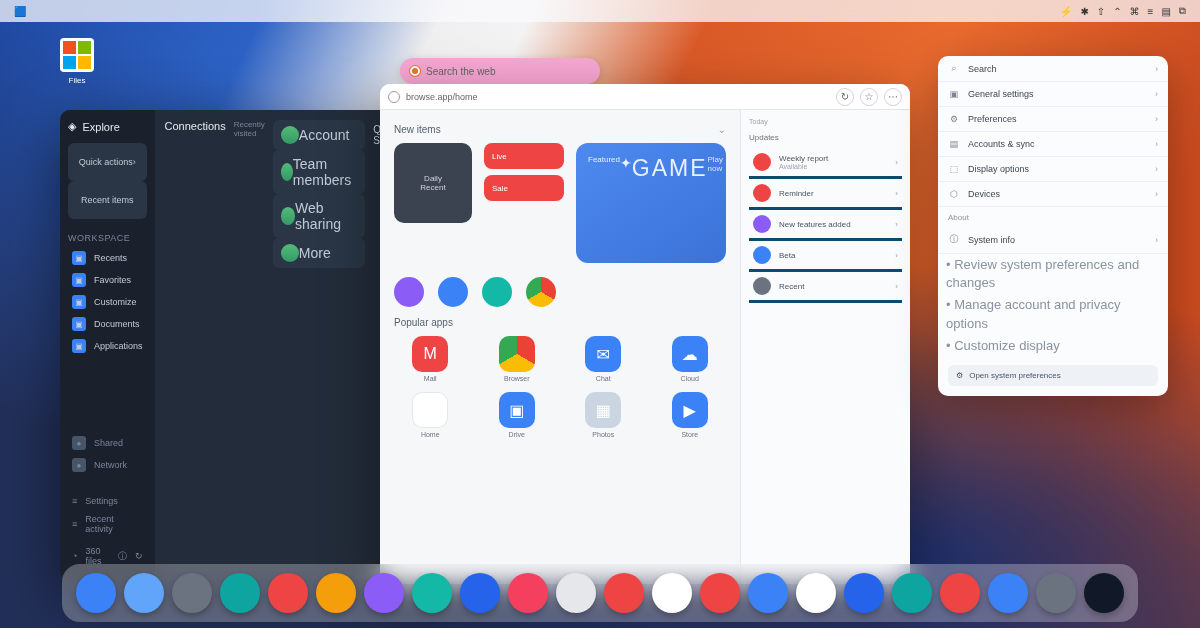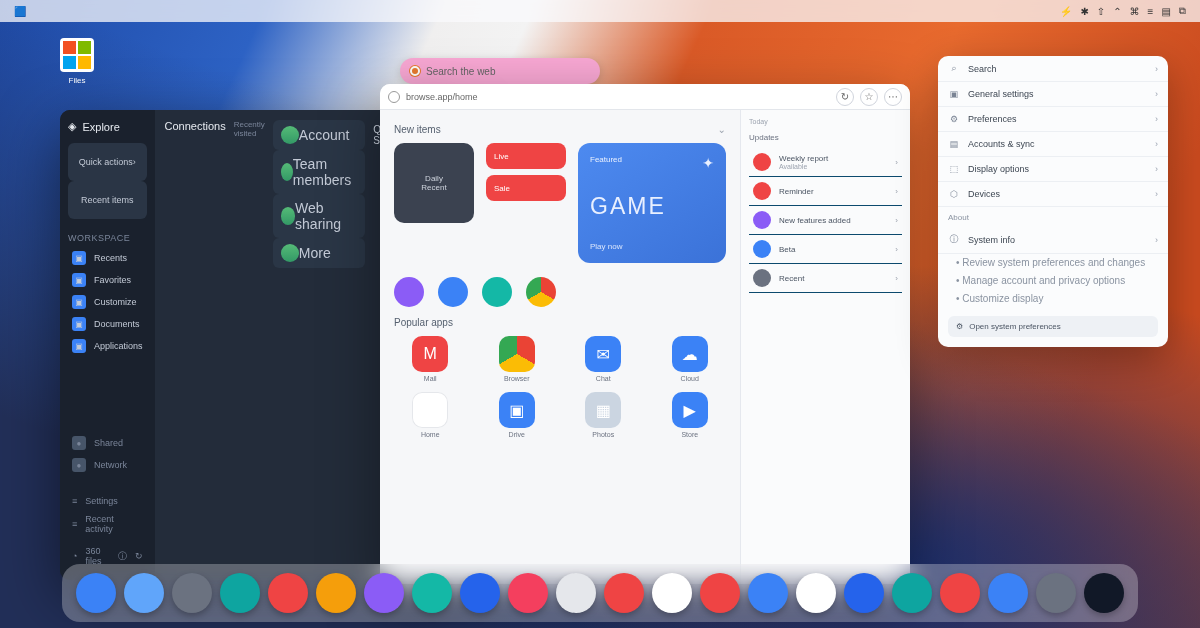--- a/index.html
+++ b/index.html
@@ -48,45 +48,45 @@
 .browser .addr .globe{width:12px;height:12px;border-radius:50%;border:1px solid #999}
 .browser .addr .sp{flex:1}
 .browser .addr .ic{width:18px;height:18px;border-radius:50%;border:1px solid #d0d4dc;display:flex;align-items:center;justify-content:center;font-size:10px}
 .browser .body{flex:1;display:flex}
 .browser .main{flex:1;padding:10px 14px;overflow:hidden}
 .browser .main .sec-t{font-size:10px;color:#55606f;margin:4px 0 8px}
 .browser .hero{display:flex;gap:12px;margin-bottom:14px}
 .browser .hero .card-dark{width:80px;height:80px;background:#3b4250;border-radius:10px;color:#cfd4dd;font-size:8px;padding:8px;display:flex;flex-direction:column;justify-content:center;text-align:center}
 .browser .hero .btns{display:flex;flex-direction:column;gap:6px}
 .browser .hero .btn{width:80px;height:26px;background:#ef4444;border-radius:8px;color:#fff;font-size:8px;display:flex;align-items:center;padding:0 8px}
-.browser .hero .game{flex:1;max-width:150px;background:linear-gradient(145deg,#4d8af0,#3b72d8);border-radius:12px;color:#e9f0ff;padding:12px;display:flex;flex-direction:column;justify-content:space-between;min-height:120px}
+.browser .hero .game{flex:1;max-width:150px;background:linear-gradient(145deg,#4d8af0,#3b72d8);border-radius:12px;color:#e9f0ff;padding:12px;display:flex;flex-direction:row;justify-content:space-between;min-height:120px}
 .browser .hero .game .big{font-size:23px;letter-spacing:2px}
 .browser .hero .game .small{font-size:8px;opacity:.9}
 .browser .hero .game .top{display:flex;justify-content:space-between;font-size:8px}
 .browser .hero .game .star{font-size:14px}
 .browser .appgrid{display:grid;grid-template-columns:repeat(4,1fr);gap:10px 14px}
 .browser .app{display:flex;flex-direction:column;align-items:center;gap:3px;font-size:7px;color:#6b7280}
 .browser .app .aic{width:36px;height:36px;border-radius:10px;display:flex;align-items:center;justify-content:center;font-size:16px;color:#fff}
 .aic.red{background:#ef4444}.aic.blue{background:#3b82f6}.aic.gray{background:#cbd5e1}.aic.chrome{background:conic-gradient(#ea4335 0 120deg,#fbbc05 120deg 240deg,#34a853 240deg)}
 .aic.white{background:#fff;box-shadow:inset 0 0 0 1px #e5e7eb;color:#555}
 
 
 .browser .rlist{width:170px;border-left:1px solid #e5e8ee;padding:8px;background:#fafbfc;display:flex;flex-direction:column;gap:2px}
 .browser .rlist .hd{font-size:8px;color:#6b7280;margin:6px 0 4px}
-.browser .rlist .li{display:flex;align-items:center;gap:8px;padding:5px 4px;border-bottom:1px solid #0c4a6e;font-size:8px;color:#4b5563}
+.browser .rlist .li{display:flex;align-items:center;gap:8px;padding:5px 4px;border-bottom:3px solid #0c4a6e;font-size:8px;color:#4b5563}
 .browser .rlist .li .c{width:18px;height:18px;border-radius:50%}
 .browser .rlist .li .chev{margin-left:auto;color:#9ca3af}
 
 
 .panel{position:absolute;top:56px;right:32px;width:230px;background:#fbfcfd;border-radius:10px;box-shadow:0 12px 40px rgba(0,0,0,.3);font-size:9px;color:#3d4652;overflow:hidden}
 .panel .pr{display:flex;align-items:center;gap:8px;padding:7px 10px;border-bottom:1px solid #eceff3}
 .panel .pr .chev{margin-left:auto;color:#9aa3b0}
 .panel .pr .ic{width:12px;text-align:center;color:#7a8494}
 .panel .grp{padding:6px 10px 4px;font-size:8px;color:#8a93a1}
-.panel .note{padding:2px 18px;font-size:10px;color:#8a93a1;line-height:1.4}
+.panel .note{padding:2px 8px;font-size:13px;color:#8a93a1;line-height:1.4}
 .panel .btn{margin:8px 10px 10px;padding:6px 8px;background:#eef1f5;border-radius:6px;font-size:8px;color:#4b5563;display:flex;align-items:center;gap:6px}
 
 
 .dock{position:absolute;bottom:6px;left:50%;transform:translateX(-50%);height:58px;padding:6px 14px;background:rgba(255,255,255,.28);backdrop-filter:blur(14px);border-radius:18px;display:flex;align-items:center;gap:8px}
 .dock .d{width:40px;height:40px;border-radius:50%;display:flex;align-items:center;justify-content:center;font-size:18px;color:#fff;box-shadow:0 3px 6px rgba(0,0,0,.25)}
 </style>
 </head>
 <body>
 
 <div class="wallpaper"></div>

